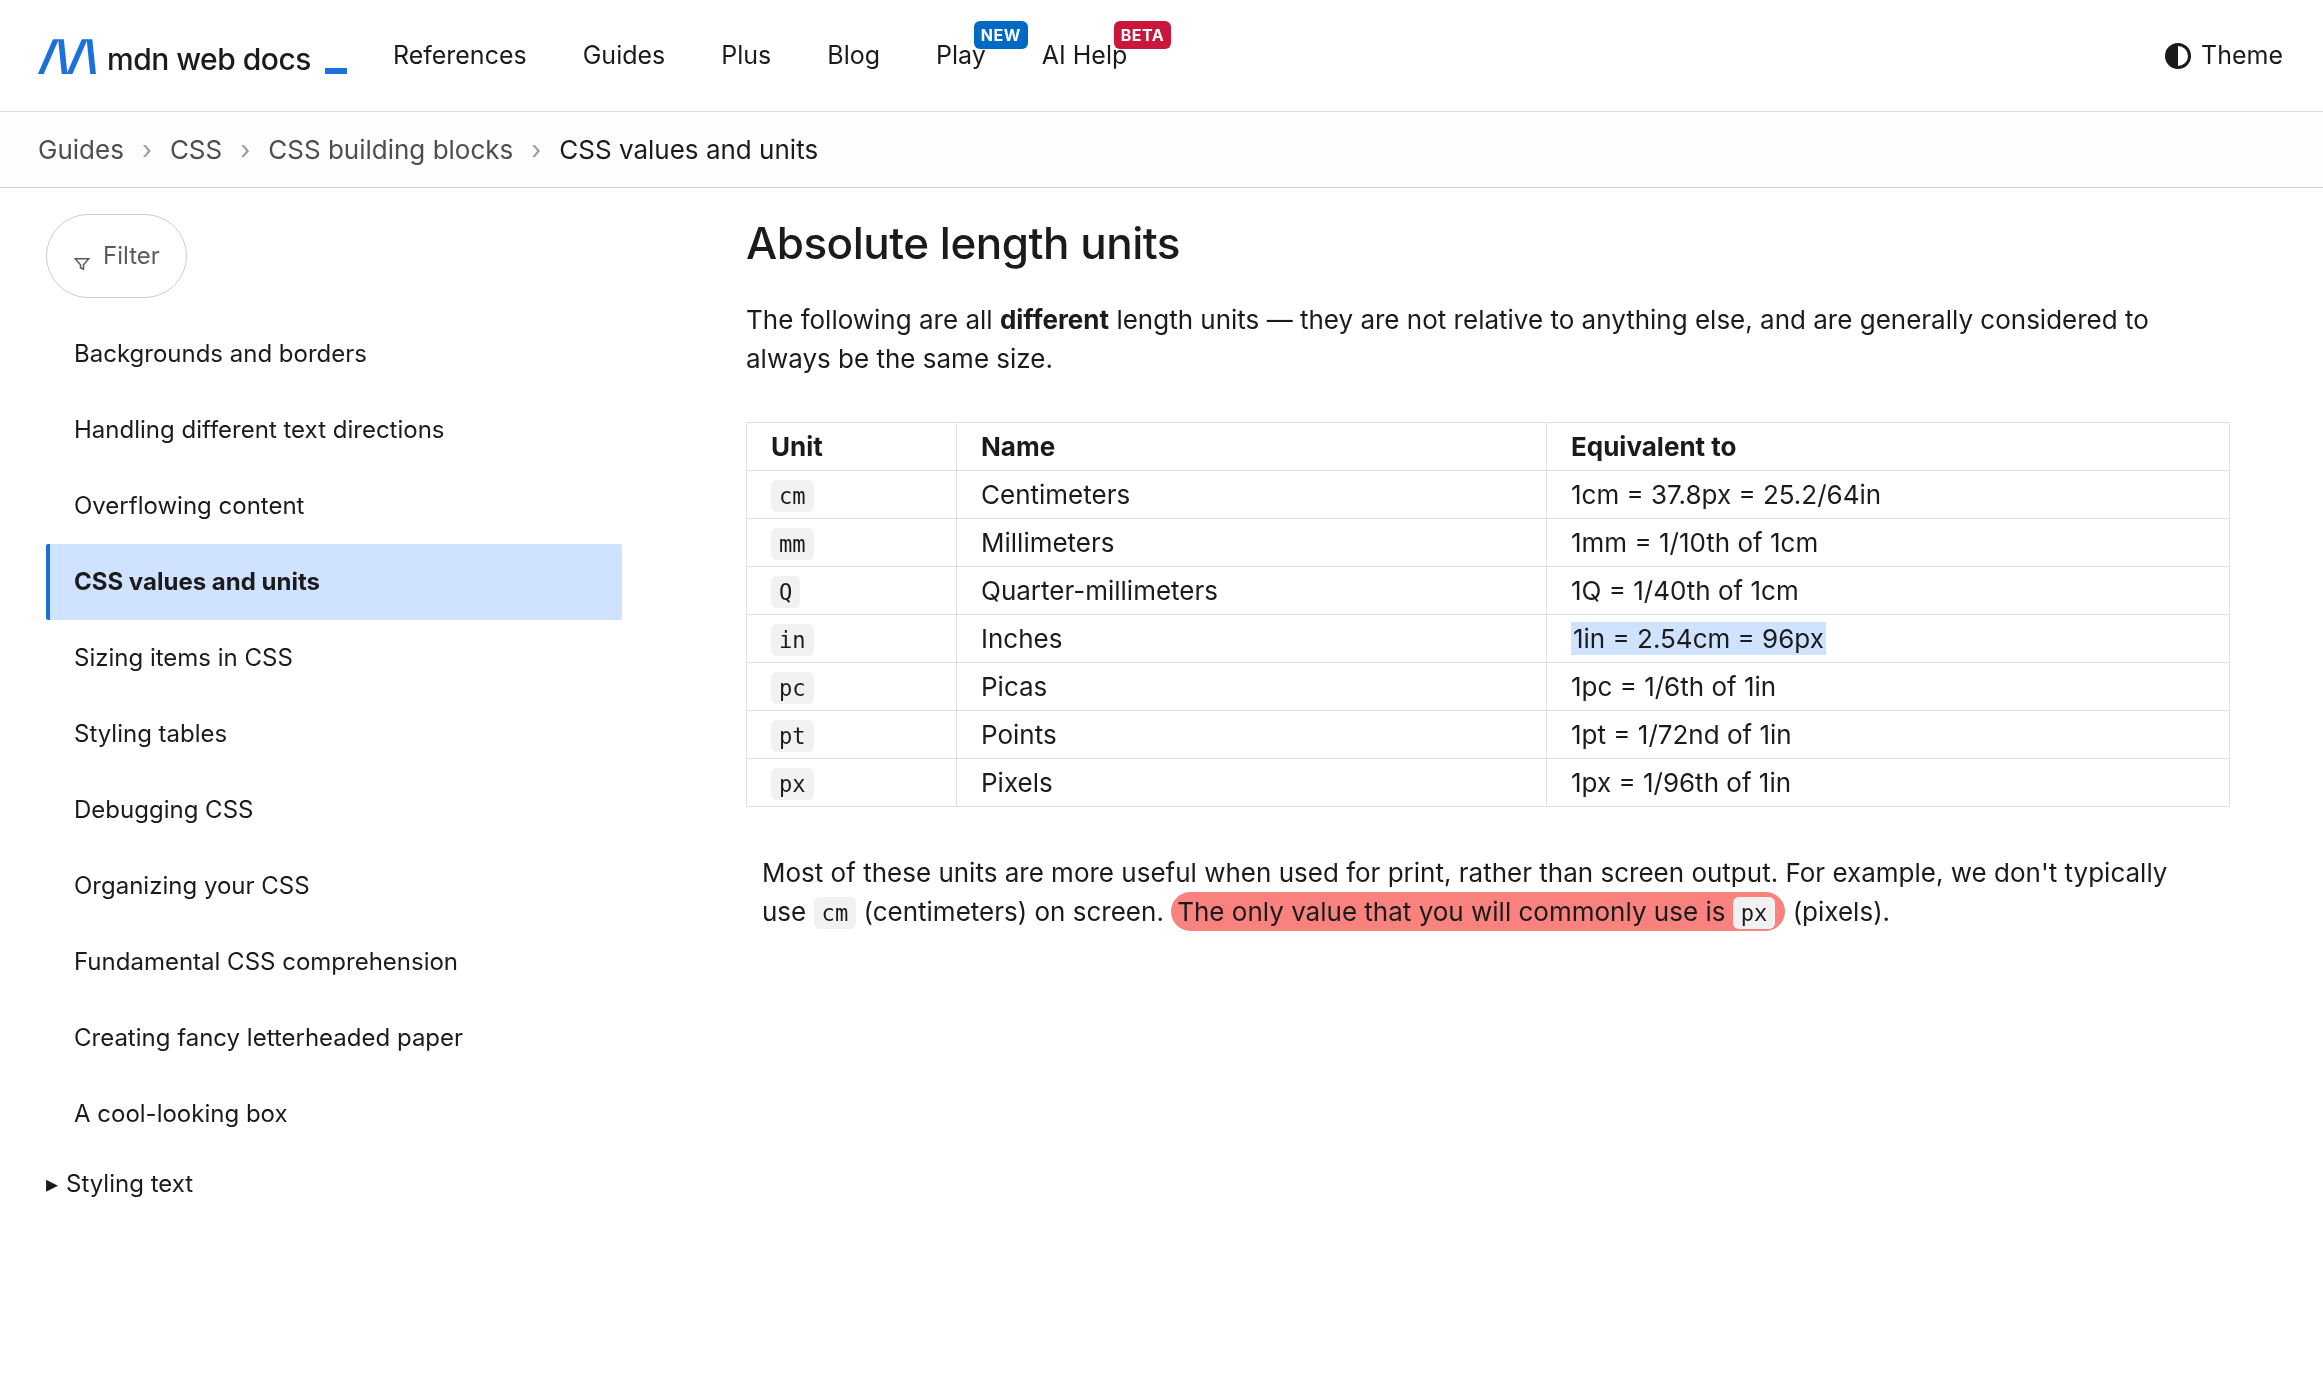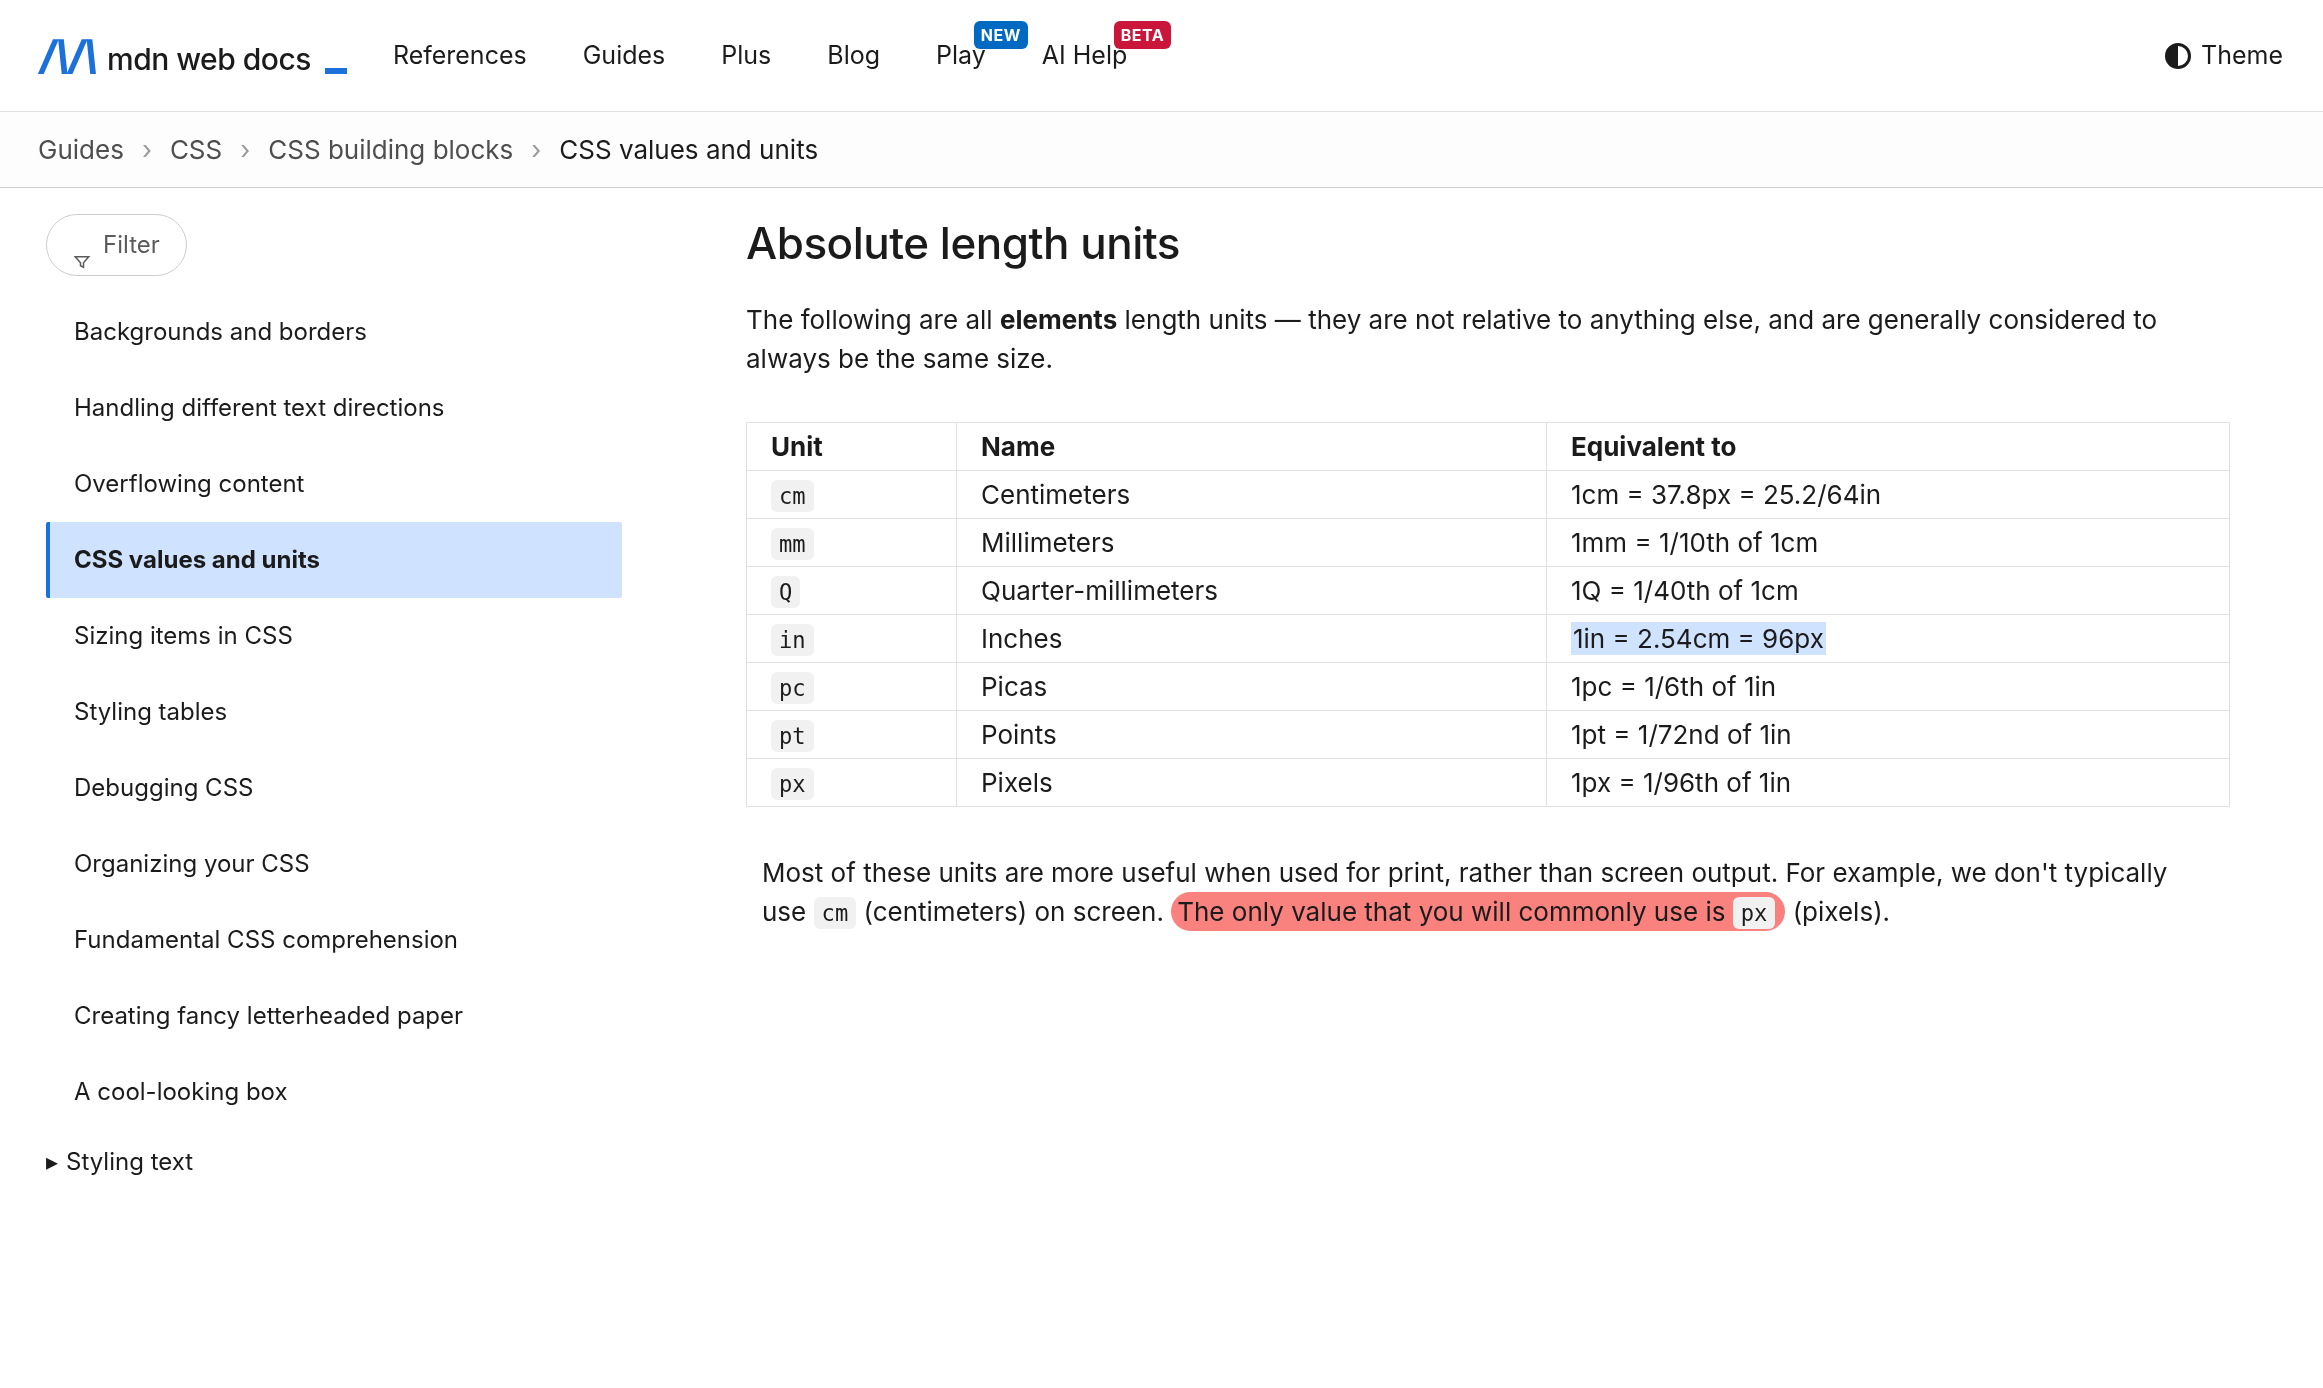--- a/index.html
+++ b/index.html
@@ -125,25 +125,25 @@
     display: flex;
     align-items: flex-start;
   }
   aside.sidebar {
     width: 650px;
     flex: 0 0 650px;
     padding: 26px 28px 40px 46px;
   }
   .filter-pill {
     display: inline-flex;
-    align-items: flex-end;
+    align-items: center;
     gap: 12px;
     border: 1px solid var(--border);
     border-radius: 999px;
-    padding: 12px 26px;
+    padding: 23px 26px;
     font-size: 24px;
     color: #5b5b5b;
     cursor: text;
     margin-bottom: 18px;
   }
   .filter-icon {
     width: 18px; height: 18px;
     display: inline-block;
   }
   .sidebar-truncated {
@@ -328,21 +328,21 @@
     <div class="side-section-toggle">
       <span>▸</span>
       <span>Styling text</span>
     </div>
   </aside>
 
   <main class="article">
     <h2 class="section-title">Absolute length units</h2>
 
     <p class="lead">
-      <span>The following are all </span><strong>elements</strong><span> length units — they are not relative to anything else, and are generally considered to always be the same size.</span>
+      <span>The following are all </span><strong>different</strong><span> length units — they are not relative to anything else, and are generally considered to always be the same size.</span>
     </p>
 
     <table class="units">
       <colgroup>
           <col class="c-unit">
           <col class="c-name">
           <col class="c-equiv">
         </colgroup>
       <thead>
         <tr>

